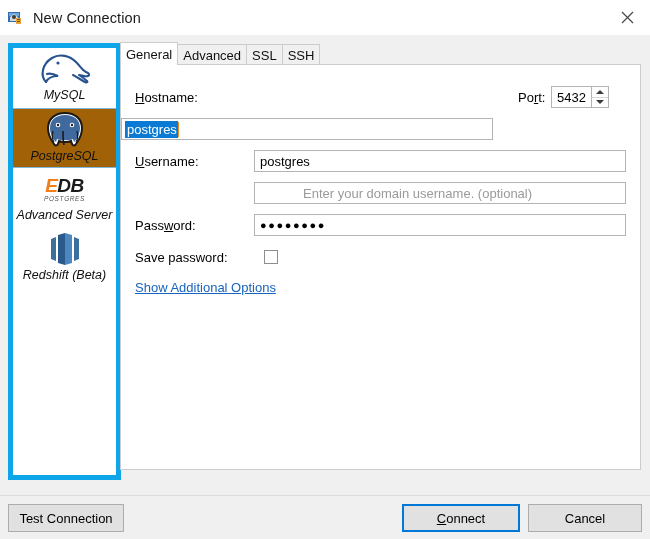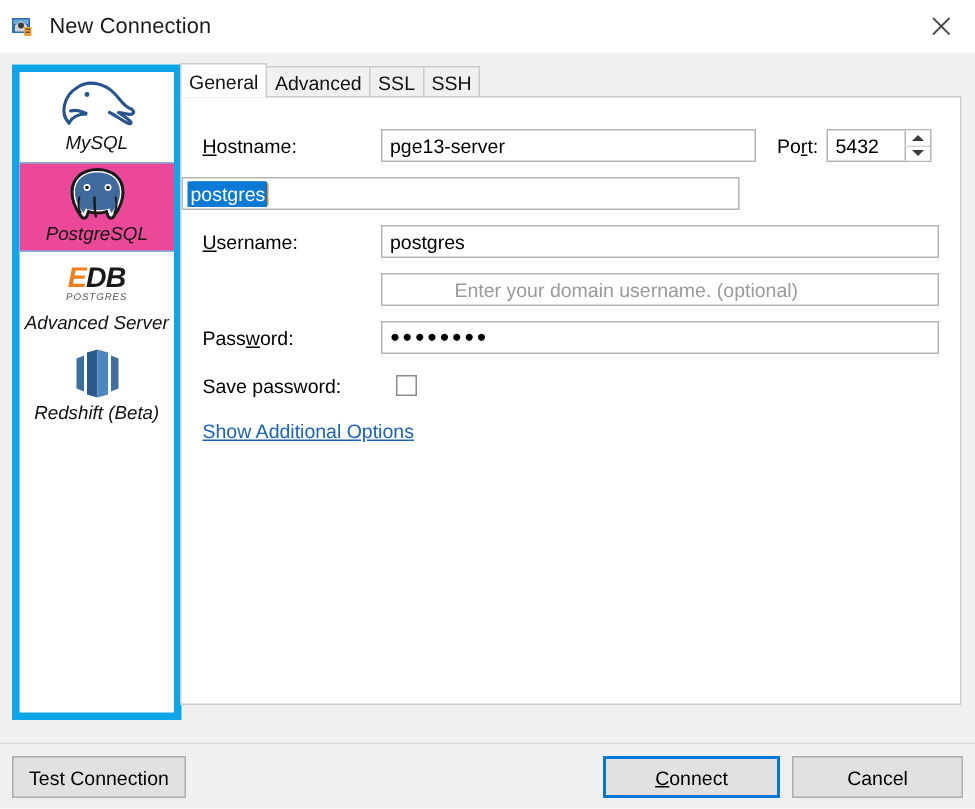--- a/index.html
+++ b/index.html
@@ -75,21 +75,21 @@
     box-sizing: border-box;
     display: flex;
     flex-direction: column;
     align-items: center;
     justify-content: flex-start;
     padding-top: 3px;
     cursor: default;
     position: relative;
   }
   .db-item.selected {
-    background: #ec4899;
+    background: #a16207;
     border-top: 1px solid #7fb8dd;
     border-bottom: 1px solid #7fb8dd;
   }
   .db-icon {
     height: 36px;
     display: flex;
     align-items: center;
     justify-content: center;
   }
   .db-label {
@@ -381,26 +381,23 @@
       <div class="tab active">General</div>
       <div class="tab">Advanced</div>
       <div class="tab">SSL</div>
       <div class="tab">SSH</div>
     </div>
 
     <div id="tabbody">
 
       <div class="form-row" style="top:21px; width:519px;">
         <div class="field-label"><span class="mn">H</span><span>ostname:</span></div>
-        <div class="txtinput" style="width:250px;">
-          <span>pge13-server</span>
-        </div>
       </div>
       <div id="port-label" style="left:397px; top:25px;"><span>Po</span><span class="mn">r</span><span>t:</span></div>
-      <div id="port-box" style="left:430px; top:21px; width:70px;">
+      <div id="port-box" style="left:430px; top:21px; width:58px;">
         <div id="port-value">5432</div>
         <div id="port-spin">
           <div class="spin-btn up">
               <div class="arrow-up"></div>
             </div>
           <div class="spin-btn down">
               <div class="arrow-down"></div>
             </div>
         </div>
       </div>

